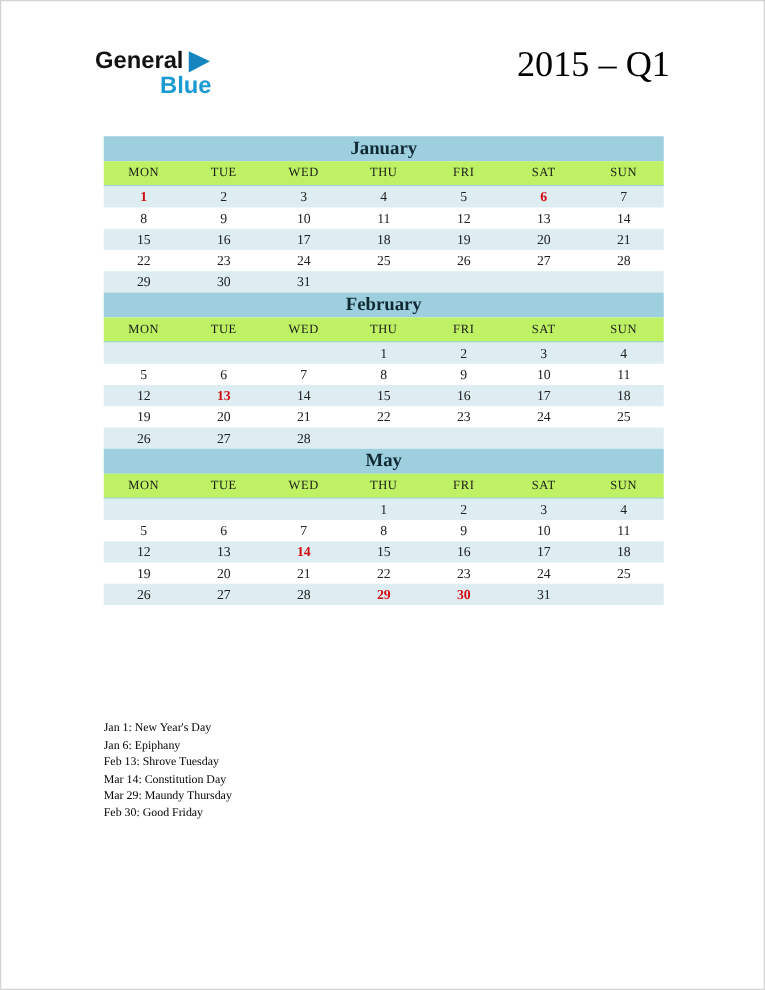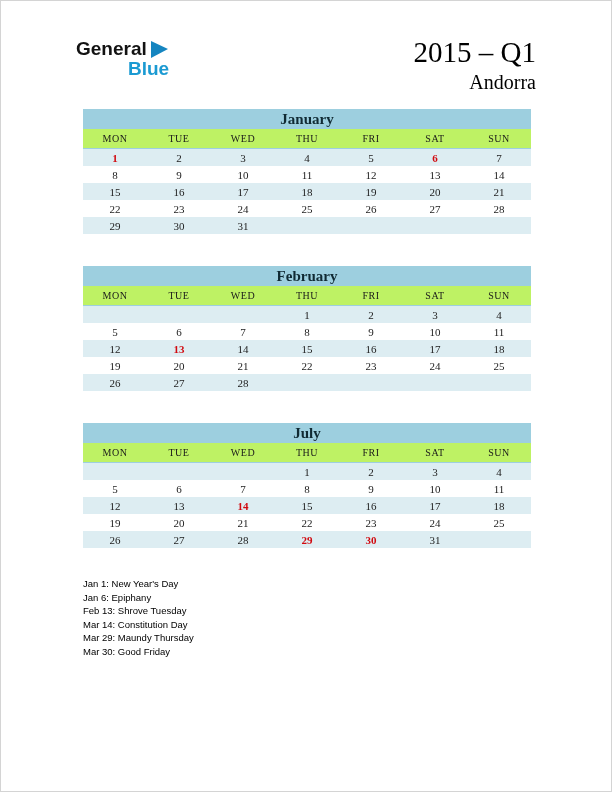--- a/index.html
+++ b/index.html
@@ -50,21 +50,21 @@
   .page-title { font-size: 29px; line-height: 34px; }
   .page-subtitle { font-size: 20px; line-height: 26px; }
 
   
   .months-container {
     position: absolute;
     left: 82px;
     top: 108px;
     width: 448px;
   }
-  .month { margin-bottom: 32px; }
+  .month { }
   .month-header {
     background: var(--band, #9dcfdf);
     text-align: center;
     height: 20px;
     line-height: 20px;
   }
   .month-title {
     font-weight: bold;
     font-size: 15px;
     color: #102a33;
@@ -98,42 +98,41 @@
   .cell.day.holiday {
     color: var(--holiday_red, #d10a10);
     font-weight: bold;
   }
 
   
   .holidays {
     position: absolute;
     left: 82px;
     top: 576px;
-    font-family: Liberation Sans, sans-serif;
+    font-family: Liberation Serif, serif;
     font-size: 9.5px;
     line-height: 13.5px;
     color: #000000;
   }
 </style>
 </head>
 <body>
 
 <div class="page">
 
   <div class="logo">
     <div class="logo-line1">
       <span class="logo-general">General</span>
       <span class="logo-triangle"></span>
     </div>
     <div class="logo-blue">Blue</div>
   </div>
 
   <div class="title-block">
     <div class="page-title">2015 – Q1</div>
-    <div class="page-subtitle">Andorra</div>
   </div>
 
   <div class="months-container">
     <section class="month">
       <div class="month-header">
         <span class="month-title">January</span>
       </div>
       <div class="weekday-row">
           <div class="cell weekday">MON</div>
           <div class="cell weekday">TUE</div>
@@ -249,21 +248,21 @@
             <div class="cell day"></div>
             <div class="cell day"></div>
             <div class="cell day"></div>
             <div class="cell day"></div>
           </div>
         </div>
     </section>
 
     <section class="month">
       <div class="month-header">
-        <span class="month-title">July</span>
+        <span class="month-title">May</span>
       </div>
       <div class="weekday-row">
           <div class="cell weekday">MON</div>
           <div class="cell weekday">TUE</div>
           <div class="cell weekday">WED</div>
           <div class="cell weekday">THU</div>
           <div class="cell weekday">FRI</div>
           <div class="cell weekday">SAT</div>
           <div class="cell weekday">SUN</div>
         </div>
@@ -316,16 +315,16 @@
         </div>
     </section>
   </div>
 
   <div class="holidays">
       <div class="holiday-line">Jan 1: New Year's Day</div>
       <div class="holiday-line">Jan 6: Epiphany</div>
       <div class="holiday-line">Feb 13: Shrove Tuesday</div>
       <div class="holiday-line">Mar 14: Constitution Day</div>
       <div class="holiday-line">Mar 29: Maundy Thursday</div>
-      <div class="holiday-line">Mar 30: Good Friday</div>
+      <div class="holiday-line">Feb 30: Good Friday</div>
     </div>
 
 </div>
 
 </body></html>

